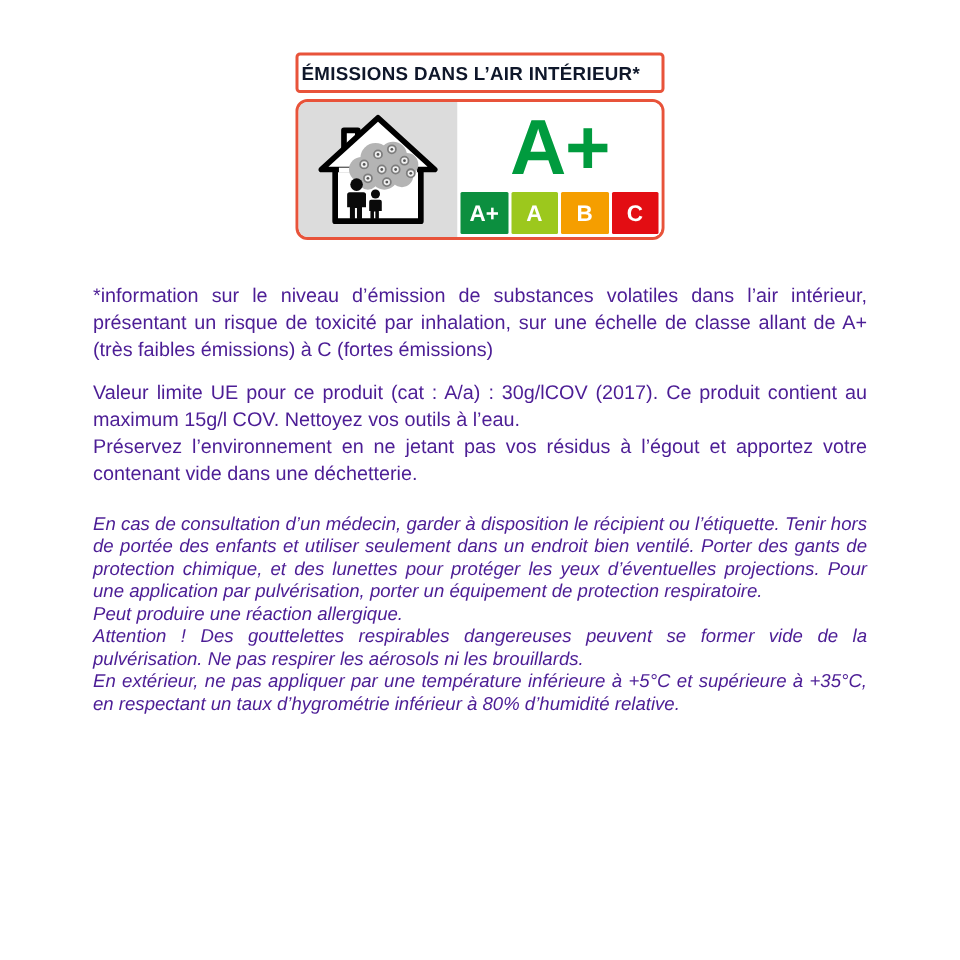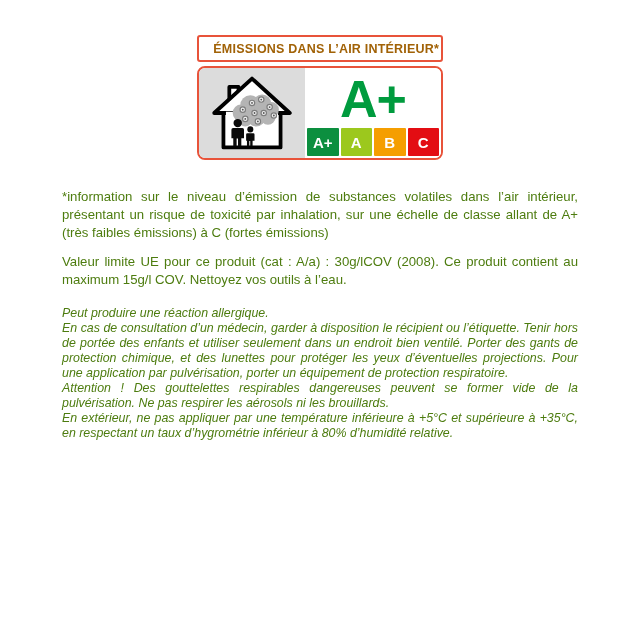--- a/index.html
+++ b/index.html
@@ -7,22 +7,22 @@
     width:640px;height:640px;background:#ffffff;
     font-family:"Liberation Sans",sans-serif;
     -webkit-font-smoothing:antialiased;
   }
   .sheet{position:relative;width:640px;height:640px;background:#fff;overflow:hidden;}
 
   
   .label{position:absolute;top:35px;left:50%;transform:translateX(-50%);width:246px;}
   .title-box{
     box-sizing:border-box;border:2px solid #e8533a;border-radius:3px;background:#fff;
-    color:#a16207;font-weight:bold;font-size:12.5px;letter-spacing:.2px;
-    text-align:right;padding:5px 2px 4px;white-space:nowrap;
+    color:#0f172a;font-weight:bold;font-size:12.5px;letter-spacing:.2px;
+    text-align:left;padding:5px 2px 4px;white-space:nowrap;
   }
   .graphic-box{
     box-sizing:border-box;margin-top:4px;border:2px solid #e8533a;border-radius:8px;
     height:94px;display:flex;overflow:hidden;background:#fff;
   }
   .house-panel{
     width:106px;flex:0 0 106px;background:#dcdcdc;
     display:flex;align-items:center;justify-content:center;
   }
   .right-panel{flex:1;display:flex;flex-direction:column;background:#fff;}
@@ -32,21 +32,21 @@
   }
   .scale-row{display:flex;height:28px;padding:0 2px 2px 2px;gap:2px;}
   .scale-cell{
     flex:1;display:flex;align-items:center;justify-content:center;
     color:#fff;font-weight:bold;font-size:15px;border-radius:1px;
   }
 
   
   .text-block{
     position:absolute;left:62px;top:188px;width:516px;
-    color:#4d7c0f;text-align:justify;
+    color:#4c1d95;text-align:justify;
   }
   .text-block p{margin:0;}
   .regular p{font-size:13.2px;line-height:18px;}
   .regular p.footnote{margin-bottom:11px;}
   .warnings{margin-top:17px;font-style:italic;}
   .warnings p{font-size:12.4px;line-height:15px;}
 </style>
 </head>
 <body>
 
@@ -118,23 +118,24 @@
           <div class="scale-cell" style="background-color: rgb(245, 158, 0);">B</div>
           <div class="scale-cell" style="background-color: rgb(227, 13, 19);">C</div>
         </div>
       </div>
     </div>
   </div>
 
   <div class="text-block">
     <div class="regular">
       <p class="footnote">*information sur le niveau d’émission de substances volatiles dans l’air intérieur, présentant un risque de toxicité par inhalation, sur une échelle de classe allant de A+ (très faibles émissions) à C (fortes émissions)</p>
-      <p>Valeur limite UE pour ce produit (cat : A/a) : 30g/lCOV (2008). Ce produit contient au maximum 15g/l COV. Nettoyez vos outils à l’eau.</p>
+      <p>Valeur limite UE pour ce produit (cat : A/a) : 30g/lCOV (2017). Ce produit contient au maximum 15g/l COV. Nettoyez vos outils à l’eau.</p>
+      <p>Préservez l’environnement en ne jetant pas vos résidus à l’égout et apportez votre contenant vide dans une déchetterie.</p>
     </div>
     <div class="warnings">
+      <p>En cas de consultation d’un médecin, garder à disposition le récipient ou l’étiquette. Tenir hors de portée des enfants et utiliser seulement dans un endroit bien ventilé. Porter des gants de protection chimique, et des lunettes pour protéger les yeux d’éventuelles projections. Pour une application par pulvérisation, porter un équipement de protection respiratoire.</p>
       <p>Peut produire une réaction allergique.</p>
-      <p>En cas de consultation d’un médecin, garder à disposition le récipient ou l’étiquette. Tenir hors de portée des enfants et utiliser seulement dans un endroit bien ventilé. Porter des gants de protection chimique, et des lunettes pour protéger les yeux d’éventuelles projections. Pour une application par pulvérisation, porter un équipement de protection respiratoire.</p>
       <p>Attention ! Des gouttelettes respirables dangereuses peuvent se former vide de la pulvérisation. Ne pas respirer les aérosols ni les brouillards.</p>
       <p>En extérieur, ne pas appliquer par une température inférieure à +5°C et supérieure à +35°C, en respectant un taux d’hygrométrie inférieur à 80% d’humidité relative.</p>
     </div>
   </div>
 
 </div>
 
 </body></html>

